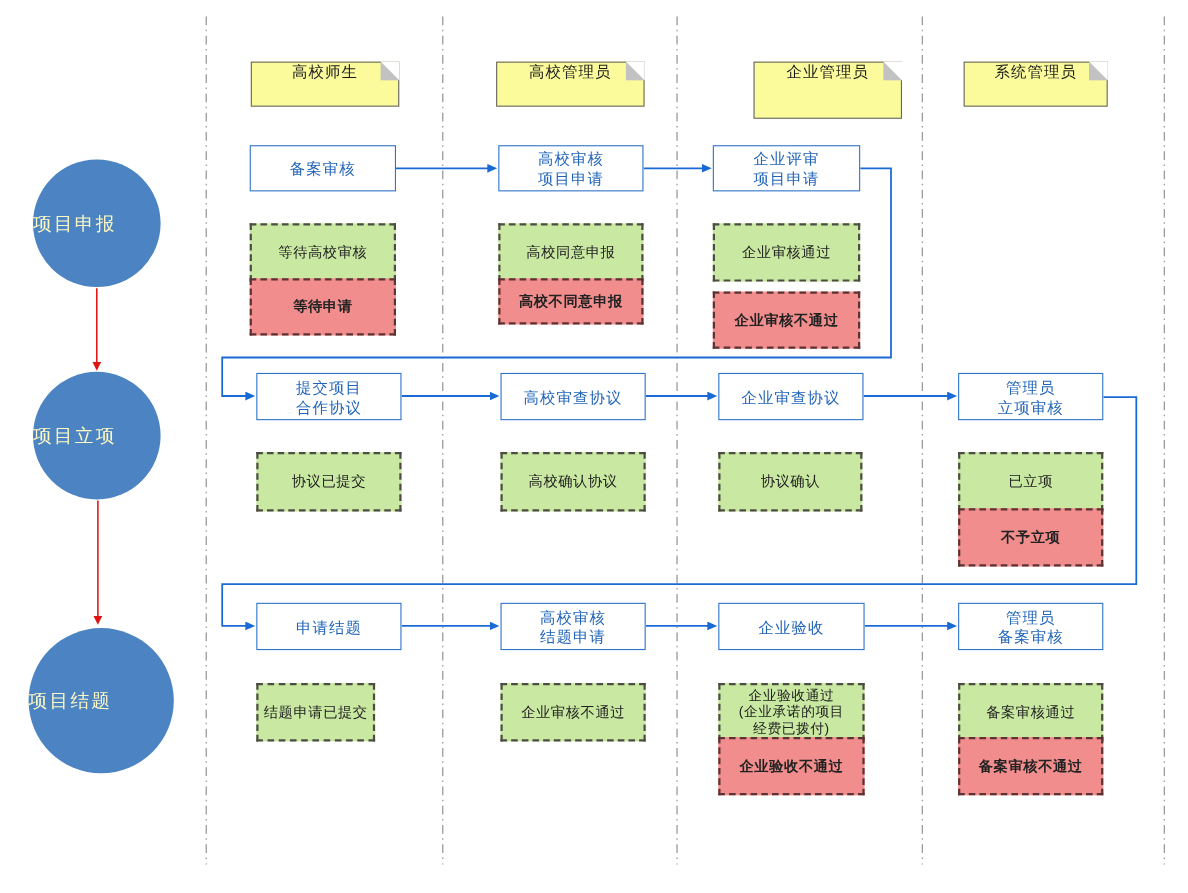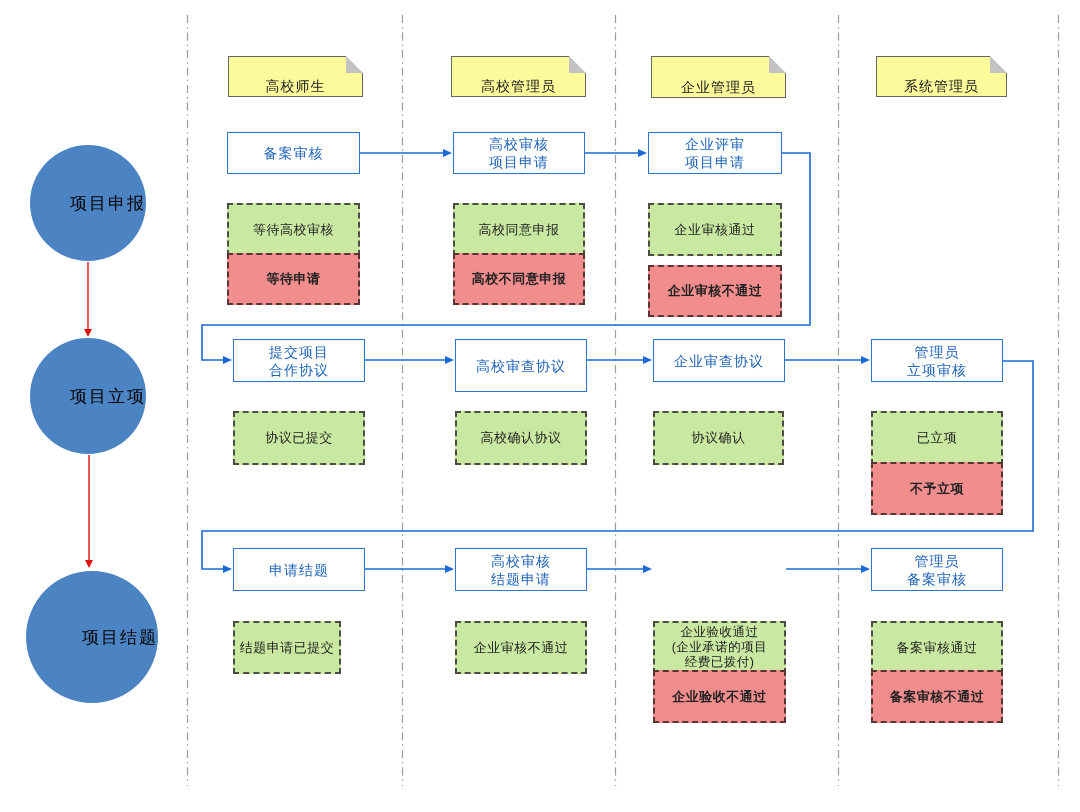--- a/index.html
+++ b/index.html
@@ -9,26 +9,26 @@
   }
   #lines{position:absolute;left:0;top:0;pointer-events:none;}
   .lane-line{stroke:var(--lane-line);stroke-width:1.2;stroke-dasharray:8 4 1.5 4;fill:none;}
   .conn{stroke:var(--connector);stroke-width:1.6;fill:none;}
   .stage-arrow{stroke:var(--stage-arrow);stroke-width:1.4;fill:none;}
   .mk-blue{fill:var(--connector);}
   .mk-red{fill:var(--stage-arrow);}
 
   .stage{
     position:absolute;border-radius:50%;background:var(--stage-circle);
-    display:flex;align-items:center;justify-content:flex-end;
-    color:#000000;font-size:17px;letter-spacing:2px;
+    display:flex;align-items:center;justify-content:flex-start;
+    color:#fef9c3;font-size:17px;letter-spacing:2px;
   }
   .note{
     position:absolute;background:var(--note-fill);border:1px solid var(--note-border);
-    display:flex;align-items:flex-end;justify-content:center;
+    display:flex;align-items:flex-start;justify-content:center;
     font-size:14px;color:#1a1a1a;letter-spacing:1px;box-sizing:border-box;
   }
   .note-fold{
     position:absolute;top:-1px;right:-1px;width:0;height:0;
     border-style:solid;border-width:0 17px 17px 0;
     border-color:#ffffff #ffffff var(--note-fold) var(--note-fold);
   }
   .pbox{
     position:absolute;background:#ffffff;border:1.5px solid var(--process-border);
     display:flex;align-items:center;justify-content:center;text-align:center;
@@ -102,58 +102,59 @@
     </div>
 
   <div class="note" style="left:228px;top:56px;width:135px;height:41px">
       <span class="note-fold"></span>
       <span>高校师生</span>
     </div>
   <div class="note" style="left:451px;top:56px;width:135px;height:41px">
       <span class="note-fold"></span>
       <span>高校管理员</span>
     </div>
-  <div class="note" style="left:651px;top:56px;width:135px;height:42px">
+  <div class="note" style="left:685px;top:56px;width:135px;height:52px">
       <span class="note-fold"></span>
       <span>企业管理员</span>
     </div>
   <div class="note" style="left:876px;top:56px;width:131px;height:41px">
       <span class="note-fold"></span>
       <span>系统管理员</span>
     </div>
 
   <div class="pbox" style="left:227px;top:132px;width:133px;height:42px">备案审核</div>
   <div class="pbox" style="left:453px;top:132px;width:132px;height:42px">高校审核
 项目申请</div>
   <div class="pbox" style="left:648px;top:132px;width:134px;height:42px">企业评审
 项目申请</div>
 
   <div class="sbox green" style="left:227px;top:185px;width:133px;height:53px">等待高校审核</div>
   <div class="sbox red" style="left:227px;top:253px;width:133px;height:52px">等待申请</div>
   <div class="sbox green" style="left:453px;top:185px;width:132px;height:53px">高校同意申报</div>
-  <div class="sbox red" style="left:453px;top:253px;width:132px;height:52px">高校不同意申报</div>
+  <div class="sbox red" style="left:453px;top:253px;width:132px;height:42px">高校不同意申报</div>
   <div class="sbox green" style="left:648px;top:185px;width:134px;height:53px">企业审核通过</div>
   <div class="sbox red" style="left:648px;top:265px;width:134px;height:52px">企业审核不通过</div>
 
   <div class="pbox" style="left:233px;top:339px;width:132px;height:43px">提交项目
 合作协议</div>
-  <div class="pbox" style="left:455px;top:339px;width:132px;height:53px">高校审查协议</div>
+  <div class="pbox" style="left:455px;top:339px;width:132px;height:43px">高校审查协议</div>
   <div class="pbox" style="left:653px;top:339px;width:132px;height:43px">企业审查协议</div>
   <div class="pbox" style="left:871px;top:339px;width:132px;height:43px">管理员
 立项审核</div>
 
   <div class="sbox green" style="left:455px;top:393px;width:132px;height:54px">高校确认协议</div>
   <div class="sbox green" style="left:233px;top:393px;width:132px;height:54px">协议已提交</div>
   <div class="sbox green" style="left:653px;top:393px;width:131px;height:54px">协议确认</div>
   <div class="sbox green" style="left:871px;top:393px;width:132px;height:54px">已立项</div>
   <div class="sbox red" style="left:871px;top:462px;width:132px;height:53px">不予立项</div>
 
   <div class="pbox" style="left:233px;top:548px;width:132px;height:43px">申请结题</div>
   <div class="pbox" style="left:455px;top:548px;width:132px;height:43px">高校审核
 结题申请</div>
+  <div class="pbox" style="left:653px;top:548px;width:133px;height:43px">企业验收</div>
   <div class="pbox" style="left:871px;top:548px;width:132px;height:43px">管理员
 备案审核</div>
 
   <div class="sbox green" style="left:233px;top:603px;width:108px;height:53px">结题申请已提交</div>
   <div class="sbox green" style="left:455px;top:603px;width:132px;height:53px">企业审核不通过</div>
   <div class="sbox green" style="left:653px;top:603px;width:133px;height:53px;font-size:12.5px;line-height:15px">企业验收通过
 (企业承诺的项目
 经费已拨付)</div>
   <div class="sbox red" style="left:653px;top:670px;width:133px;height:53px">企业验收不通过</div>
   <div class="sbox green" style="left:871px;top:603px;width:132px;height:53px">备案审核通过</div>

